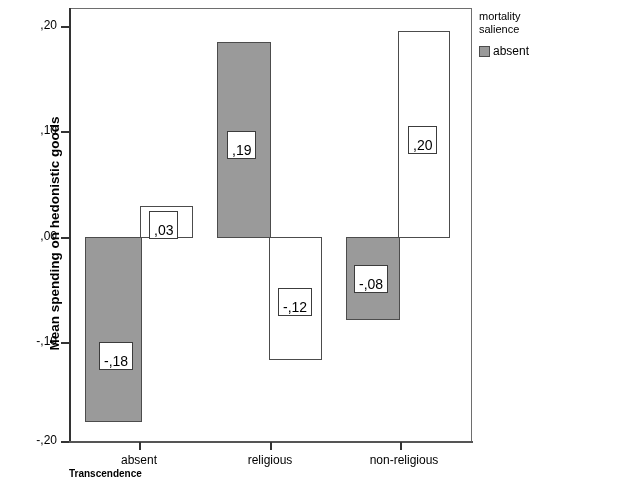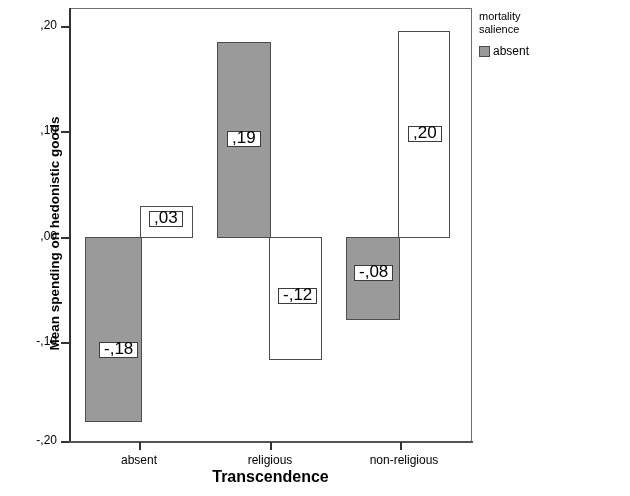--- a/index.html
+++ b/index.html
@@ -25,22 +25,21 @@
     transform:rotate(-90deg);
     transform-origin:center center;
     white-space:nowrap;
   }
 
   
   .x-title{
     position:absolute;
     left:69px; top:468px;
     width:403px;
-    text-align:center;
-    font-size:16px;
+    font-size:10px;
     font-weight:bold;
     color:#000;
   }
 
   
   .plot-frame{
     position:absolute;
     left:69px; top:8px;
     width:403px; height:434px;
     border:1px solid #6e6e6e;
@@ -96,23 +95,23 @@
   
   .bar{position:absolute;box-sizing:border-box;}
   .bar.absent{background:#9a9a9a;border:1.5px solid #4c4c4c;}
   .bar.present{background:#ffffff;border:1.5px solid #4c4c4c;}
 
   
   .datalabel{
     position:absolute;
     background:#ffffff;
     border:1.4px solid #3c3c3c;
-    font-size:17px;
-    color:#000;
-    padding:0 4px 2px 4px;
+    font-size:14px;
+    color:#000;
+    padding:12px 4px 2px 4px;
     line-height:12px;
     text-align:center;
     white-space:nowrap;
     box-sizing:border-box;
   }
 
   
   .legend{
     position:absolute;
     left:479px; top:10px;

